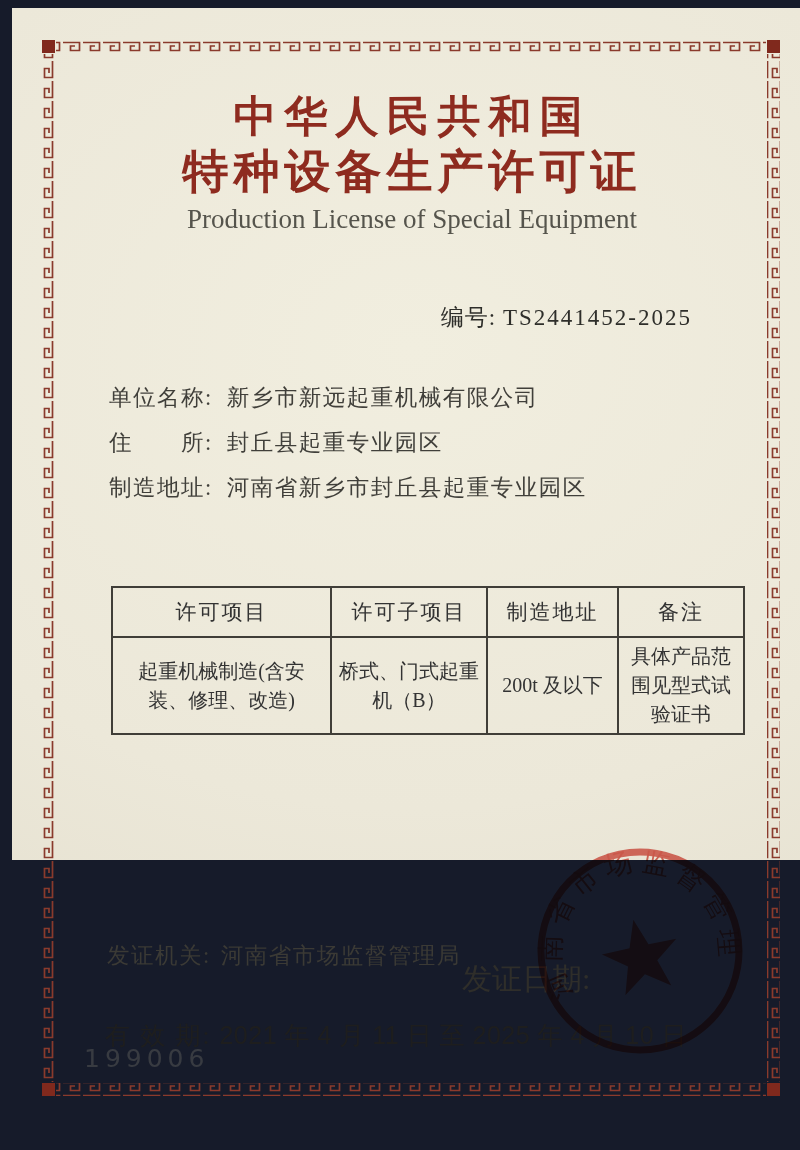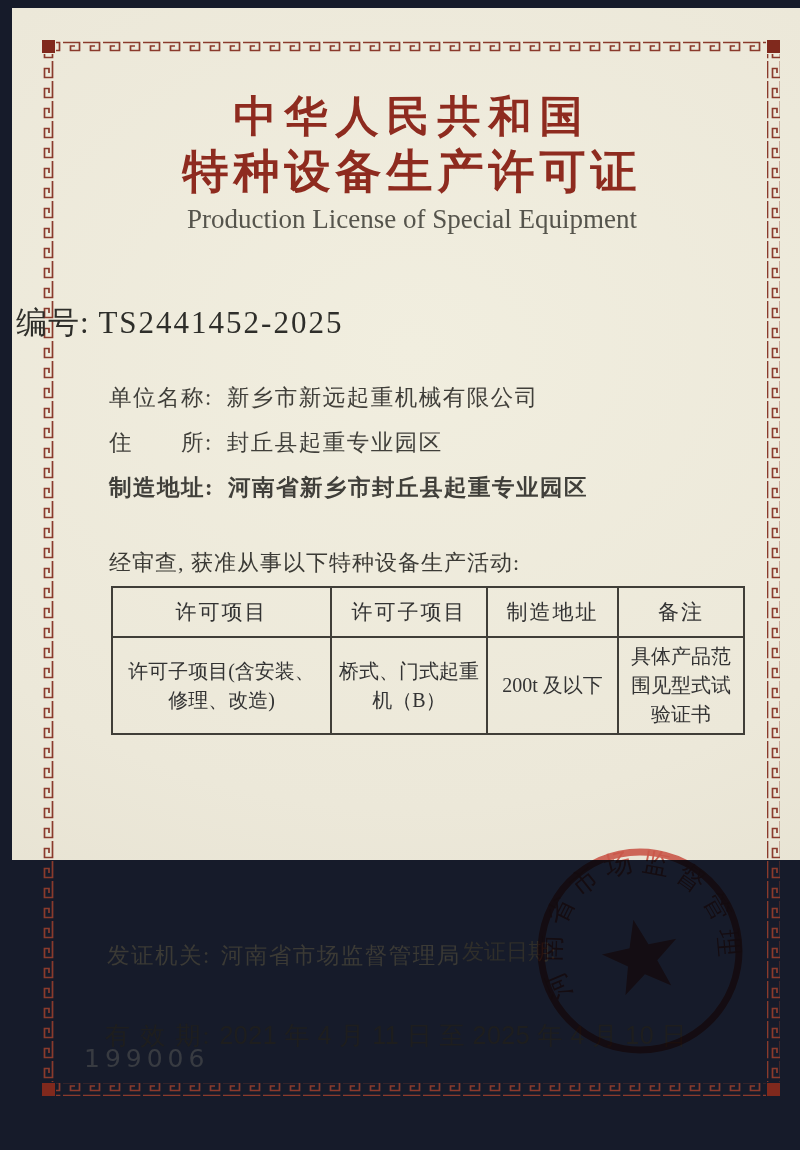--- a/index.html
+++ b/index.html
@@ -21,43 +21,43 @@
   }
   .t1{top:80px;font-size:43px;letter-spacing:8px;}
   .t2{top:133px;font-size:46px;letter-spacing:5px;}
   .title-en{
     width:100%;text-align:center;color:#55544c;font-size:27px;
     font-family:"Liberation Serif", serif;
   }
   .e1{top:196px;}
   .e2{top:229px;}
   .no-line{
-    top:294px;left:4px;width:664px;font-size:31px;color:#2e2e2a;
+    top:294px;left:16px;width:664px;text-align:right;font-size:23px;color:#2e2e2a;
     letter-spacing:1px;
   }
   .no-line .num{letter-spacing:2px;}
   .field-line{left:97px;font-size:22.5px;color:#403f3a;letter-spacing:1.5px;}
-  .f1{top:374px;text-align:right;} .f2{top:419px;} .f3{top:464px;font-weight:bold;}
+  .f1{top:374px;text-align:right;} .f2{top:419px;} .f3{top:464px;}
   .field-line .lbl{margin-right:14px;}
   .intro{top:540px;left:97px;font-size:22px;color:#3b3a35;letter-spacing:1px;}
   table.lic{
     position:absolute;left:99px;top:578px;width:616px;
     border-collapse:collapse;table-layout:fixed;
     font-family:"Liberation Serif", serif;color:#333;
   }
   table.lic td,table.lic th{
     border:2px solid #403e38;text-align:center;vertical-align:middle;
     font-weight:400;
   }
   table.lic th{height:46px;font-size:21px;letter-spacing:2px;}
   table.lic td{height:84px;font-size:20px;line-height:1.45;padding:4px 7px;}
   .c1{width:215px;} .c2{width:152px;} .c3{width:127px;} .c4{width:122px;}
   .issuer{top:932px;left:95px;font-size:22.5px;color:#3b3a35;letter-spacing:1.5px;}
   .issuer .lbl{margin-right:10px;}
-  .issue-date-label{top:929px;left:450px;font-size:22px;color:#2f2e2a;}
+  .issue-date-label{top:951px;left:450px;font-size:30px;color:#2f2e2a;}
   .issue-date-value{
     top:966px;left:549px;font-size:26px;color:#1e1e1e;
     font-family:"DejaVu Sans", sans-serif;letter-spacing:0.5px;z-index:1;
   }
   .validity{top:1011px;left:93px;font-size:25px;color:#1e1e1e;z-index:1;}
   .validity .lbl{font-family:"Liberation Serif", serif;letter-spacing:2px;margin-right:8px;}
   .validity .val{font-family:Liberation Sans, sans-serif;letter-spacing:0.5px;}
   .serial-faint{
     top:1036px;left:72px;font-size:25px;color:#8f8d7e;opacity:.28;
     letter-spacing:5px;font-family:"DejaVu Sans", sans-serif;
@@ -103,32 +103,31 @@
   <div class="abs field-line f1">
     <span class="lbl">单位名称:</span><span>新乡市新远起重机械有限公司</span>
   </div>
   <div class="abs field-line f2">
     <span class="lbl">住　　所:</span><span>封丘县起重专业园区</span>
   </div>
   <div class="abs field-line f3">
     <span class="lbl">制造地址:</span><span>河南省新乡市封丘县起重专业园区</span>
   </div>
 
-  <div class="abs intro">经审查, 获准从事以下特种设备生产活动:</div>
 
   <table class="lic">
     <tbody>
         <tr>
       <th class="c1">许可项目</th>
       <th class="c2">许可子项目</th>
       <th class="c3">制造地址</th>
       <th class="c4">备注</th>
     </tr>
     <tr>
-      <td>许可子项目(含安装、修理、改造)</td>
+      <td>起重机械制造(含安装、修理、改造)</td>
       <td>桥式、门式起重机（B）</td>
       <td>200t 及以下</td>
       <td>具体产品范围见型式试验证书</td>
     </tr>
   </tbody>
     </table>
 
   <div class="abs issuer">
     <span class="lbl">发证机关:</span><span>河南省市场监督管理局</span>
   </div>

